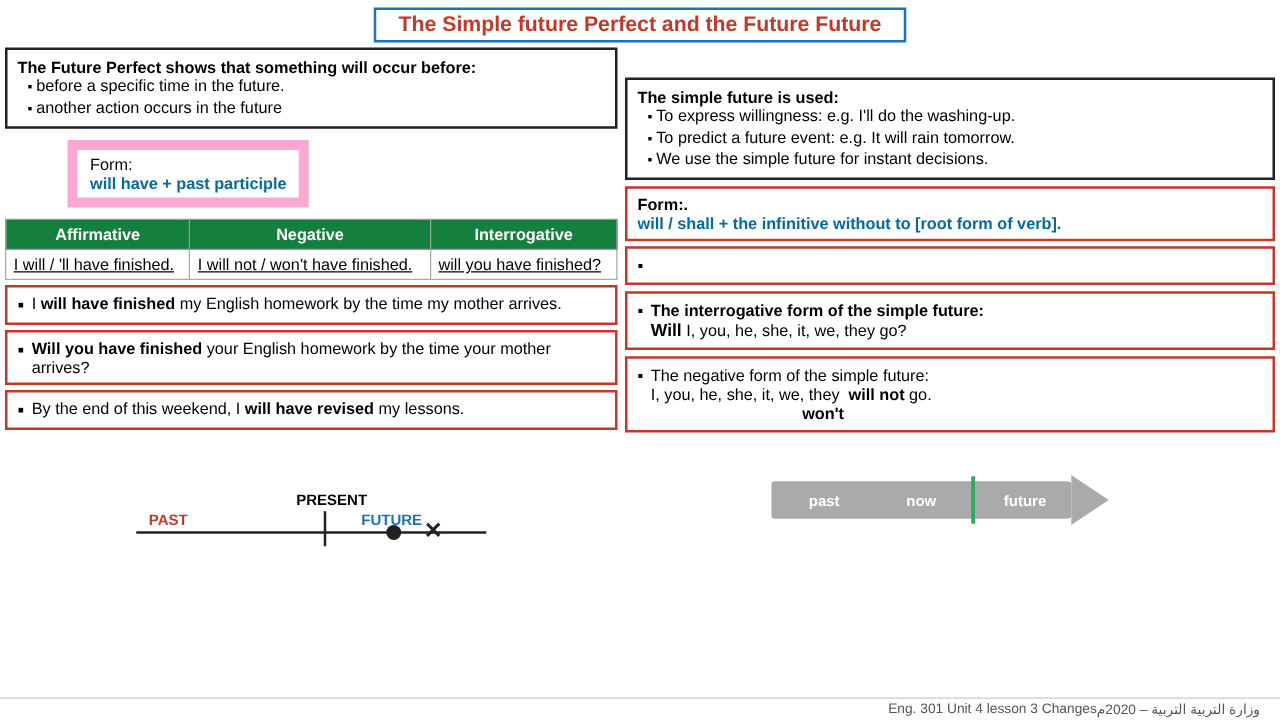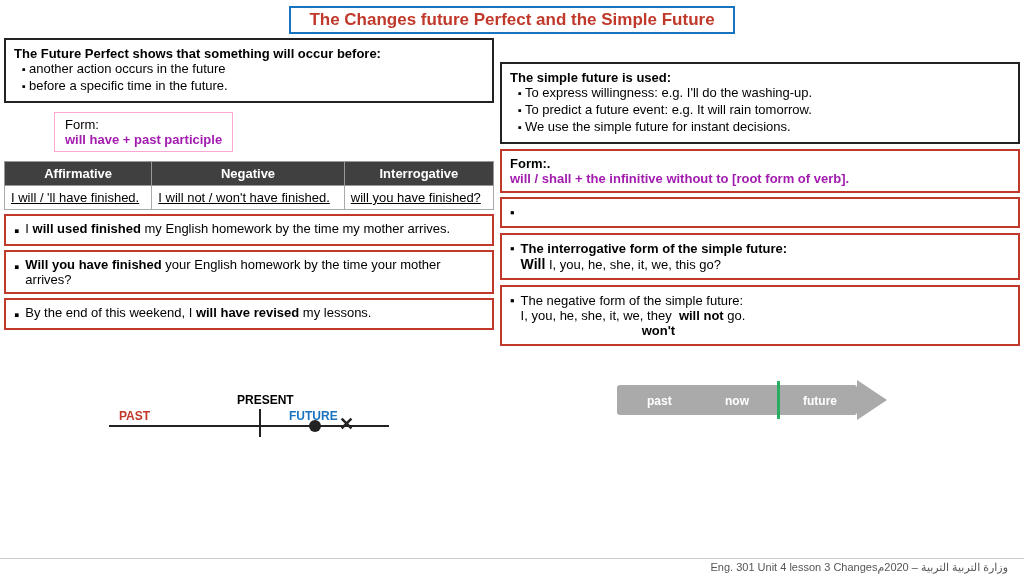--- a/index.html
+++ b/index.html
@@ -52,52 +52,52 @@
       background: #fff;
     }
     .box-dark-border {
       border: 2px solid #222;
       padding: 6px 8px;
       margin-bottom: 5px;
       background: #fff;
     }
 
     .bold { font-weight: bold; }
-    .red-bold { color: #a21caf; font-weight: bold; }
+    .red-bold { color: #0369a1; font-weight: bold; }
 
     
     ul.bullet-list {
       list-style: none;
       padding-left: 8px;
     }
     ul.bullet-list li::before {
       content: '▪ ';
       font-size: 11px;
     }
     ul.bullet-list li {
       margin-bottom: 2px;
     }
 
     
     .form-box {
-      border: 1px solid #f9a8d4;
+      border: 8px solid #f9a8d4;
       padding: 4px 10px;
       margin: 4px 30px 5px 50px;
       background: #fff;
       display: inline-block;
     }
 
     
     table.grammar-table {
       width: 100%;
       border-collapse: collapse;
       margin-bottom: 4px;
     }
     table.grammar-table th {
-      background: #404040;
+      background: #15803d;
       color: #fff;
       border: 1px solid #999;
       padding: 4px 6px;
       font-size: 13px;
       font-weight: bold;
     }
     table.grammar-table td {
       border: 1px solid #aaa;
       padding: 4px 6px;
       vertical-align: top;
@@ -224,32 +224,32 @@
       font-size: 11px;
       color: #555;
       border-top: 1px solid #ccc;
       background: #fff;
     }
   </style>
 </head>
 <body>
 
 <div class="title-bar">
-  <span class="title-text">The Changes future Perfect and the Simple Future</span>
+  <span class="title-text">The Simple future Perfect and the Future Future</span>
 </div>
 
 <div class="main-columns">
 
   <div class="col-left">
 
     <div class="box-dark-border">
       <div class="bold">The Future Perfect shows that something will occur before:</div>
       <ul class="bullet-list">
+        <li>before a specific time in the future.</li>
         <li>another action occurs in the future</li>
-        <li>before a specific time in the future.</li>
       </ul>
     </div>
 
     <div style="margin-bottom:4px;">
       <div class="form-box">
         <span>Form:</span><br>
         <span class="red-bold">will have + past participle</span>
       </div>
     </div>
 
@@ -266,21 +266,21 @@
           <td>I will / 'll have finished.</td>
           <td>I will not / won't have finished.</td>
           <td>will you have finished?</td>
         </tr>
       </tbody>
     </table>
 
     <div class="example-row">
       <span class="bullet">▪</span>
       <span>
-        I <strong>will used finished</strong><span> my English homework by the time my mother arrives.</span>
+        I <strong>will have finished</strong><span> my English homework by the time my mother arrives.</span>
       </span>
     </div>
 
     <div class="example-row">
       <span class="bullet">▪</span>
       <span>
         <strong>Will you have finished</strong><span> your English homework by the time your mother arrives?</span>
       </span>
     </div>
 
@@ -313,21 +313,21 @@
       <div style="display:flex;align-items:flex-start;">
         <span style="margin-right:6px;">▪</span>
       </div>
     </div>
 
     <div class="box">
       <div style="display:flex;align-items:flex-start;">
         <span style="margin-right:6px;">▪</span>
         <span>
           <strong>The interrogative form of the simple future:</strong><br>
-          <strong style="font-size:14px;">Will</strong><span>  I, you, he, she, it, we, this    go?</span>
+          <strong style="font-size:14px;">Will</strong><span>  I, you, he, she, it, we, they    go?</span>
         </span>
       </div>
     </div>
 
     <div class="box">
       <div style="display:flex;align-items:flex-start;">
         <span style="margin-right:6px;">▪</span>
         <span>
           <span>The negative form of the simple future:</span><br>
           <span>I, you, he, she, it, we, they</span>&nbsp;&nbsp;<strong>will not</strong><span> go.</span><br>

